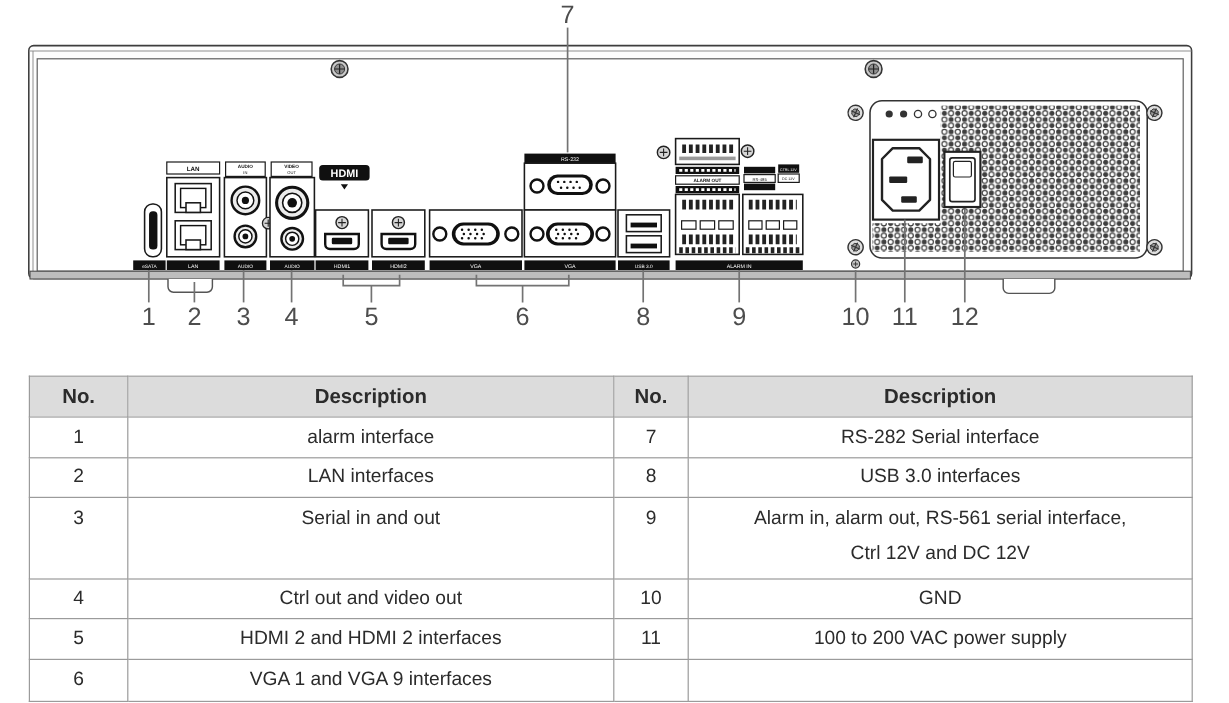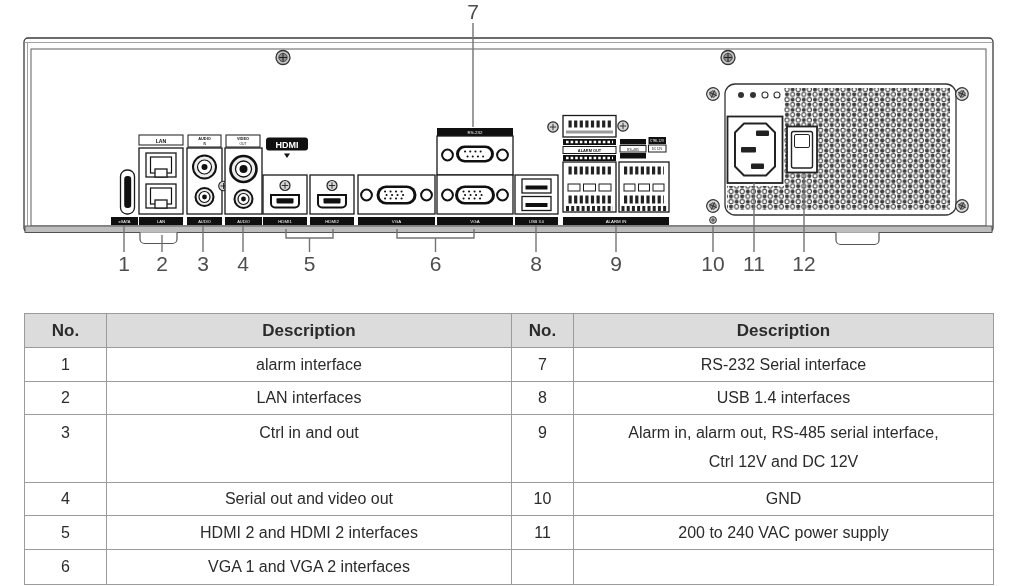--- a/index.html
+++ b/index.html
@@ -354,49 +354,49 @@
           <th>Description</th>
           <th>No.</th>
           <th>Description</th>
         </tr>
       </thead>
       <tbody>
         <tr class="r1">
           <td>1</td>
           <td class="desc">alarm interface</td>
           <td>7</td>
-          <td class="desc">RS-232 Serial interface</td>
+          <td class="desc">RS-282 Serial interface</td>
         </tr>
         <tr class="r2">
           <td>2</td>
           <td class="desc">LAN interfaces</td>
           <td>8</td>
-          <td class="desc">USB 1.4 interfaces</td>
+          <td class="desc">USB 3.0 interfaces</td>
         </tr>
         <tr class="tall">
           <td>3</td>
-          <td class="desc">Ctrl in and out</td>
+          <td class="desc">Serial in and out</td>
           <td>9</td>
-          <td class="desc">Alarm in, alarm out, RS-485 serial interface,
+          <td class="desc">Alarm in, alarm out, RS-561 serial interface,
 Ctrl 12V and DC 12V</td>
         </tr>
         <tr class="r4">
           <td>4</td>
-          <td class="desc">Serial out and video out</td>
+          <td class="desc">Ctrl out and video out</td>
           <td>10</td>
           <td class="desc">GND</td>
         </tr>
         <tr class="r5">
           <td>5</td>
           <td class="desc">HDMI 2 and HDMI 2 interfaces</td>
           <td>11</td>
-          <td class="desc">200 to 240 VAC power supply</td>
+          <td class="desc">100 to 200 VAC power supply</td>
         </tr>
         <tr class="r6">
           <td>6</td>
-          <td class="desc">VGA 1 and VGA 2 interfaces</td>
+          <td class="desc">VGA 1 and VGA 9 interfaces</td>
           <td></td>
           <td class="desc"></td>
         </tr>
       </tbody>
     </table>
   </div>
 </div>
 
 </body></html>

